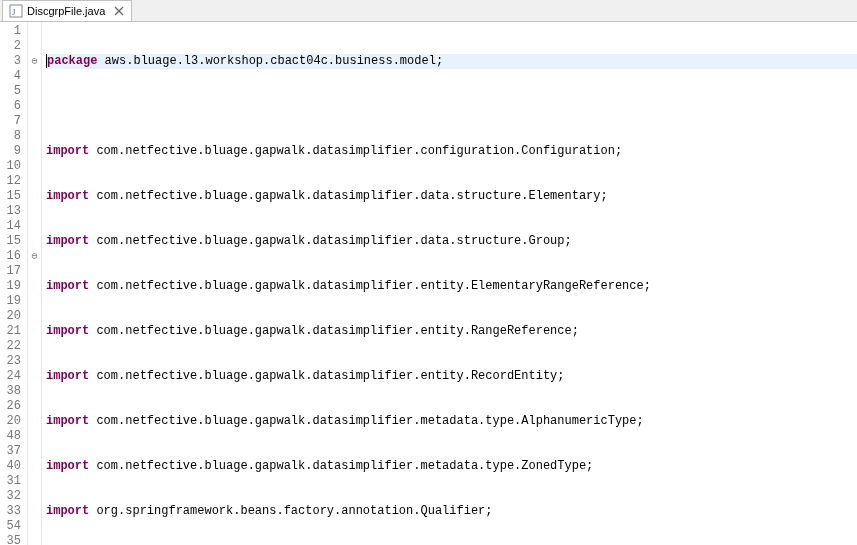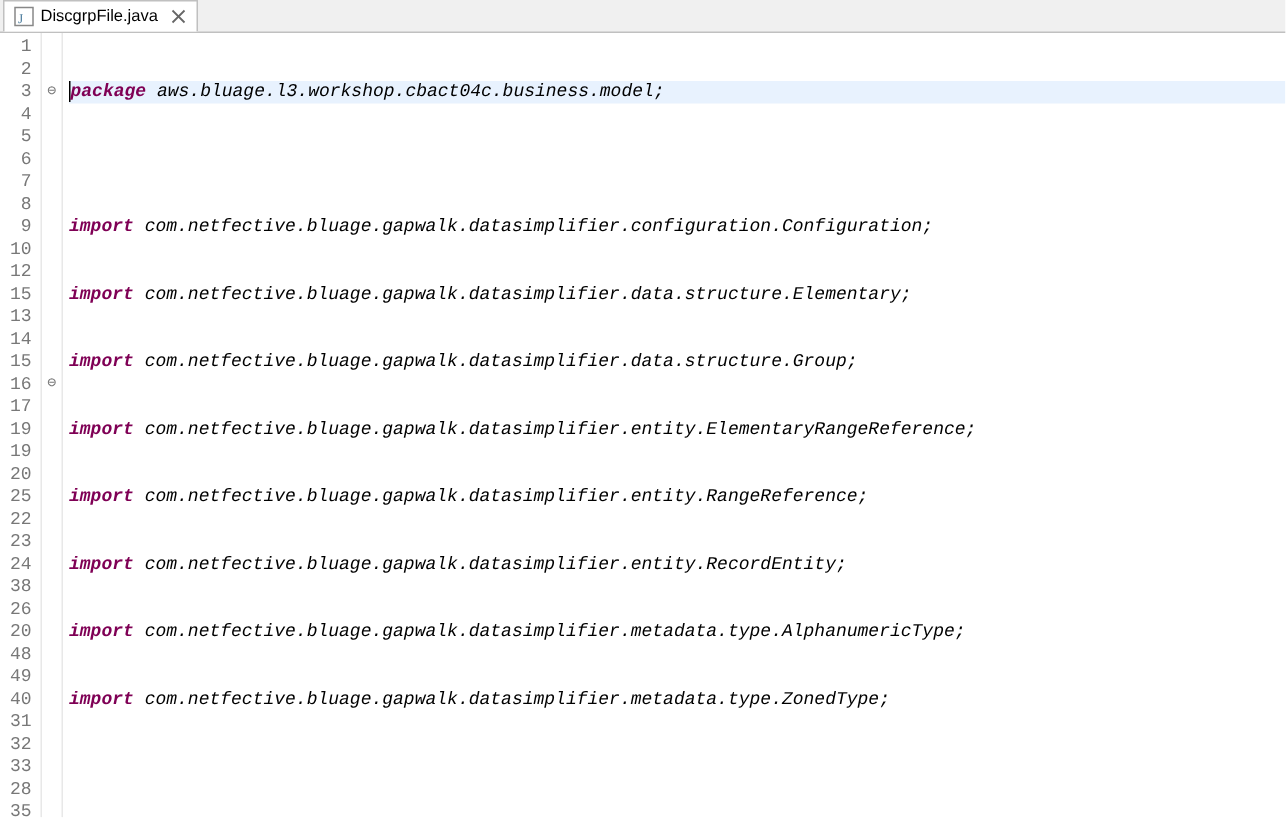--- a/index.html
+++ b/index.html
@@ -72,21 +72,20 @@
     line-height:15px;
     padding-top:2px;
     user-select:none;
   }
   .fold-col .fc { display:block; height:15px; text-align:center; color:#787878; font-size:10px; }
   .code {
     padding: 2px 0 2px 4px;
     line-height: 15px;
     white-space: pre;
     flex: 1;
-    font-style: italic;
   }
   .code .line { display:block; height:15px; }
   .line.hl { background:#e8f2fe; }
   .kw { color:#7f0055; font-weight:bold; }
   .cursor { border-left:1px solid #000; }
 </style>
 </head>
 <body>
 
 <div class="tab-bar">
@@ -122,34 +121,34 @@
       <span class="ln">12</span>
       <span class="ln">15</span>
       <span class="ln">13</span>
       <span class="ln">14</span>
       <span class="ln">15</span>
       <span class="ln">16</span>
       <span class="ln">17</span>
       <span class="ln">19</span>
       <span class="ln">19</span>
       <span class="ln">20</span>
-      <span class="ln">25</span>
+      <span class="ln">21</span>
       <span class="ln">22</span>
       <span class="ln">23</span>
       <span class="ln">24</span>
       <span class="ln">38</span>
       <span class="ln">26</span>
       <span class="ln">20</span>
       <span class="ln">48</span>
-      <span class="ln">49</span>
+      <span class="ln">37</span>
       <span class="ln">40</span>
       <span class="ln">31</span>
       <span class="ln">32</span>
       <span class="ln">33</span>
-      <span class="ln">28</span>
+      <span class="ln">54</span>
       <span class="ln">35</span>
     </div>
   <div class="fold-col" id="foldcol">
       <span class="fc"></span>
       <span class="fc"></span>
       <span class="fc">⊖</span>
       <span class="fc"></span>
       <span class="fc"></span>
       <span class="fc"></span>
       <span class="fc"></span>
@@ -186,20 +185,21 @@
     <span class="line hl"><span class="cursor"></span><span class="kw">package</span><span> aws.bluage.l3.workshop.cbact04c.business.model;</span></span>
     <span class="line"> </span>
     <span class="line"><span class="kw">import</span><span> com.netfective.bluage.gapwalk.datasimplifier.configuration.Configuration;</span></span>
     <span class="line"><span class="kw">import</span><span> com.netfective.bluage.gapwalk.datasimplifier.data.structure.Elementary;</span></span>
     <span class="line"><span class="kw">import</span><span> com.netfective.bluage.gapwalk.datasimplifier.data.structure.Group;</span></span>
     <span class="line"><span class="kw">import</span><span> com.netfective.bluage.gapwalk.datasimplifier.entity.ElementaryRangeReference;</span></span>
     <span class="line"><span class="kw">import</span><span> com.netfective.bluage.gapwalk.datasimplifier.entity.RangeReference;</span></span>
     <span class="line"><span class="kw">import</span><span> com.netfective.bluage.gapwalk.datasimplifier.entity.RecordEntity;</span></span>
     <span class="line"><span class="kw">import</span><span> com.netfective.bluage.gapwalk.datasimplifier.metadata.type.AlphanumericType;</span></span>
     <span class="line"><span class="kw">import</span><span> com.netfective.bluage.gapwalk.datasimplifier.metadata.type.ZonedType;</span></span>
+    <span class="line"><span class="kw">import</span><span> org.springframework.beans.factory.annotation.Qualifier;</span></span>
     
     
     
     
     
     
     
     
     
     

